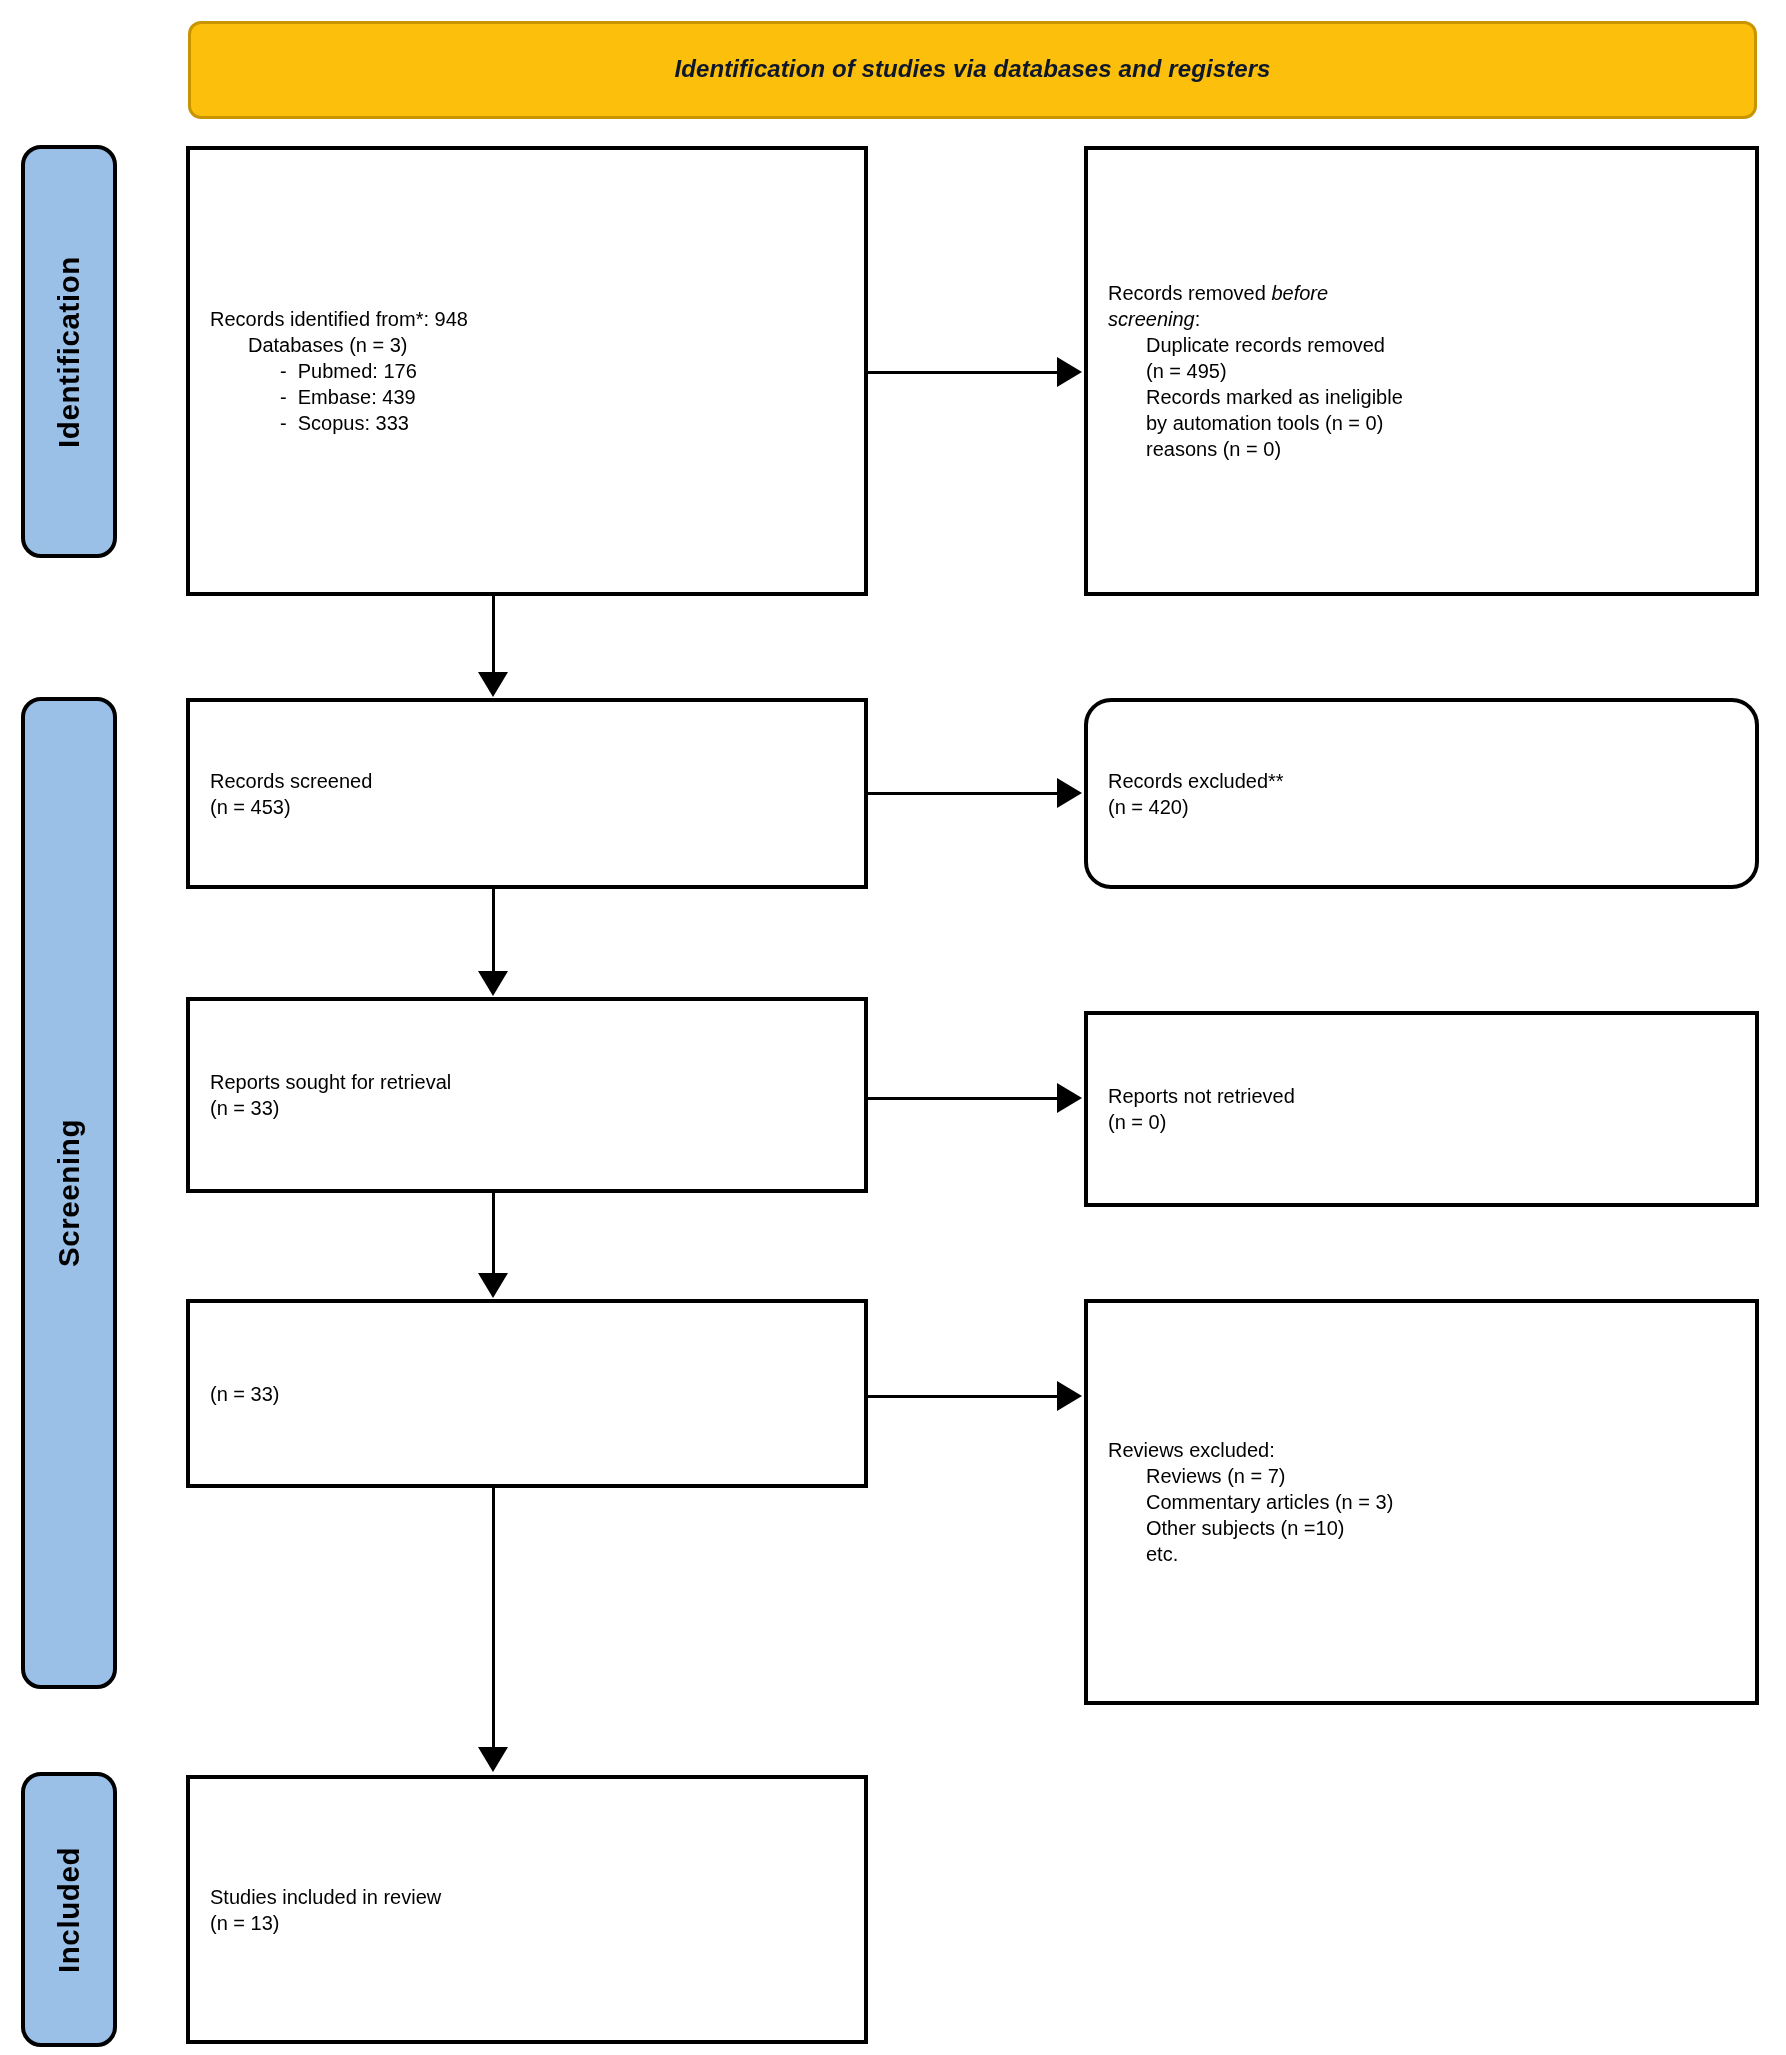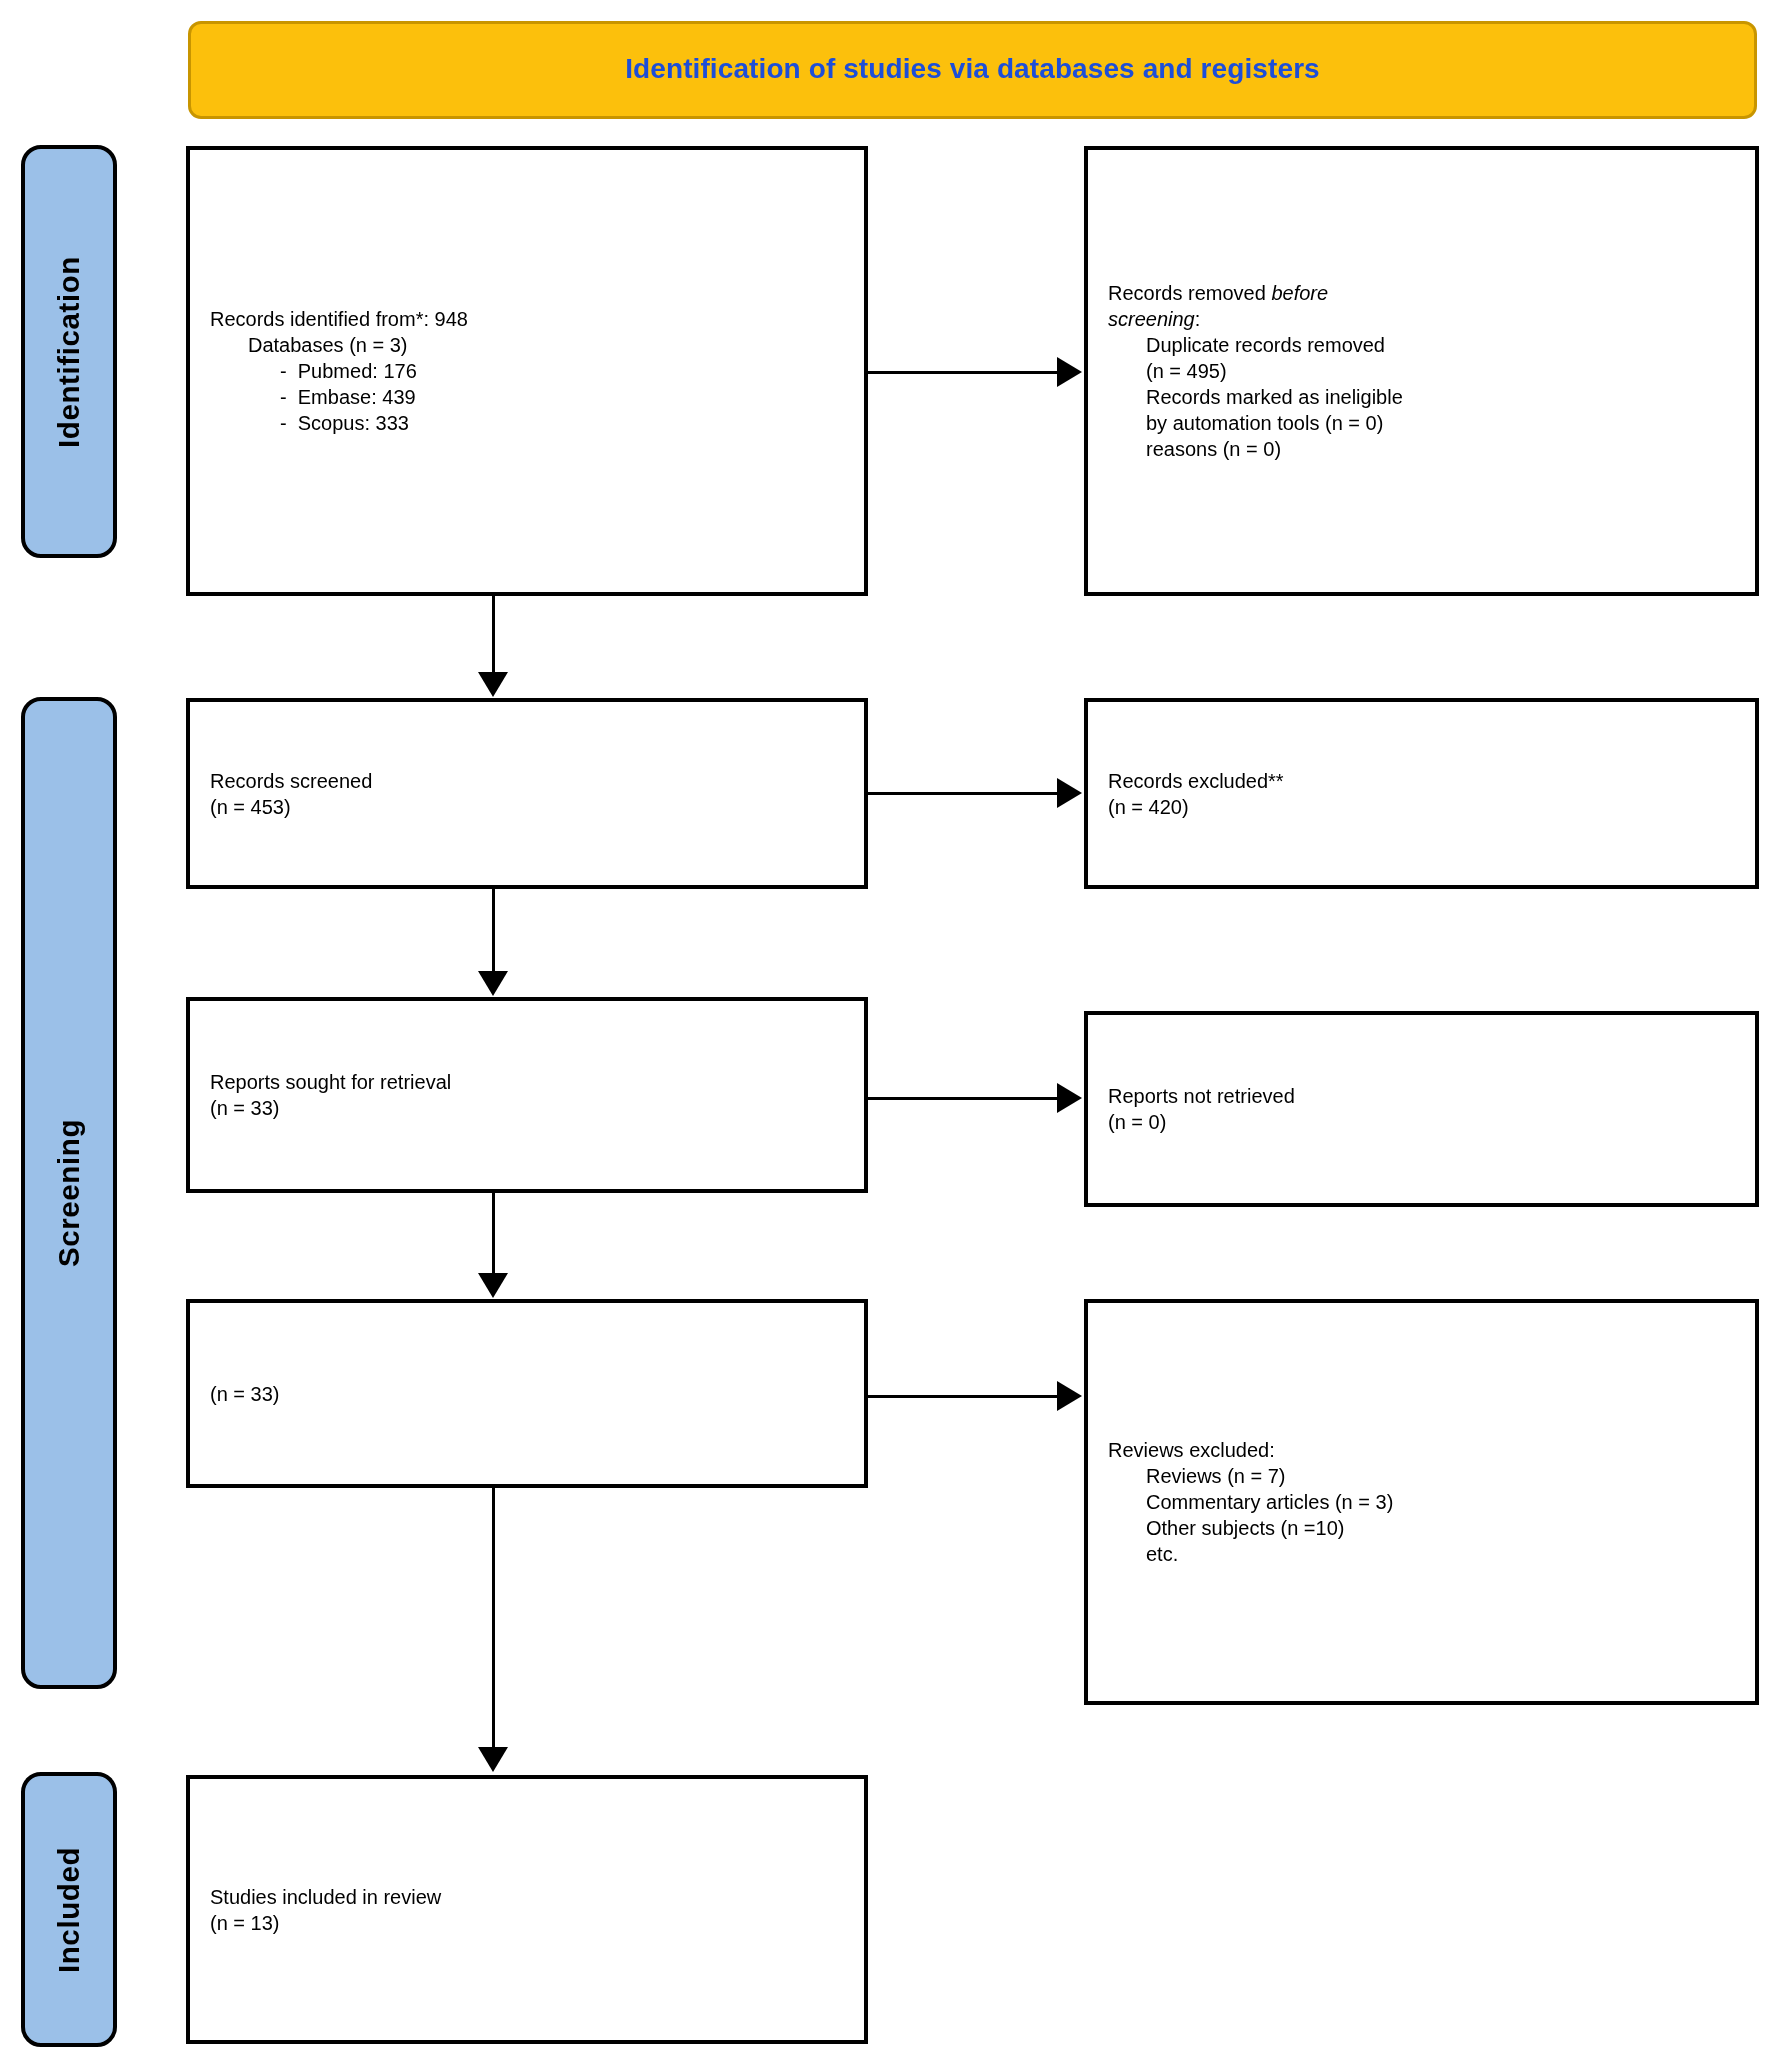--- a/index.html
+++ b/index.html
@@ -9,22 +9,22 @@
   
   .banner{
     position:absolute;
     background:#FCC00C;
     border:3.5px solid #C89500;
     border-radius:13px;
     box-sizing:border-box;
     display:flex;align-items:center;justify-content:center;
   }
   .banner-text{
-    font-size:28px;font-weight:bold;color:#1d4ed8;letter-spacing:0.1px;
-    text-align:center;line-height:1.1;
+    font-size:24px;font-weight:bold;color:#0f172a;letter-spacing:0.1px;
+    text-align:center;line-height:1.1;font-style:italic;
   }
 
   
   .stage{
     position:absolute;
     background:#9BC0E8;
     border:4.1px solid #000;
     border-radius:20px;
     box-sizing:border-box;
     display:flex;align-items:center;justify-content:center;
@@ -118,21 +118,21 @@
   <div class="vline" style="left:492px;top:596px;height:77px;"></div>
   <div class="arrow-down" style="left:478px;top:672px;"></div>
 
   <div class="box" style="left:186px;top:698px;width:682px;height:191px;">
     <div class="box-inner">
       <div class="ln">Records screened</div>
       <div class="ln">(n = 453)</div>
     </div>
   </div>
 
-  <div class="box" style="left:1084px;top:698px;width:675px;height:191px;">
+  <div class="box" style="left:1084px;top:698px;width:675px;height:191px;border-radius:27px;">
     <div class="box-inner">
       <div class="ln">Records excluded**</div>
       <div class="ln">(n = 420)</div>
     </div>
   </div>
 
   <div class="hline" style="left:868px;top:792px;width:189px;"></div>
   <div class="arrow-right" style="left:1057px;top:778px;"></div>
 
   <div class="vline" style="left:492px;top:889px;height:83px;"></div>

